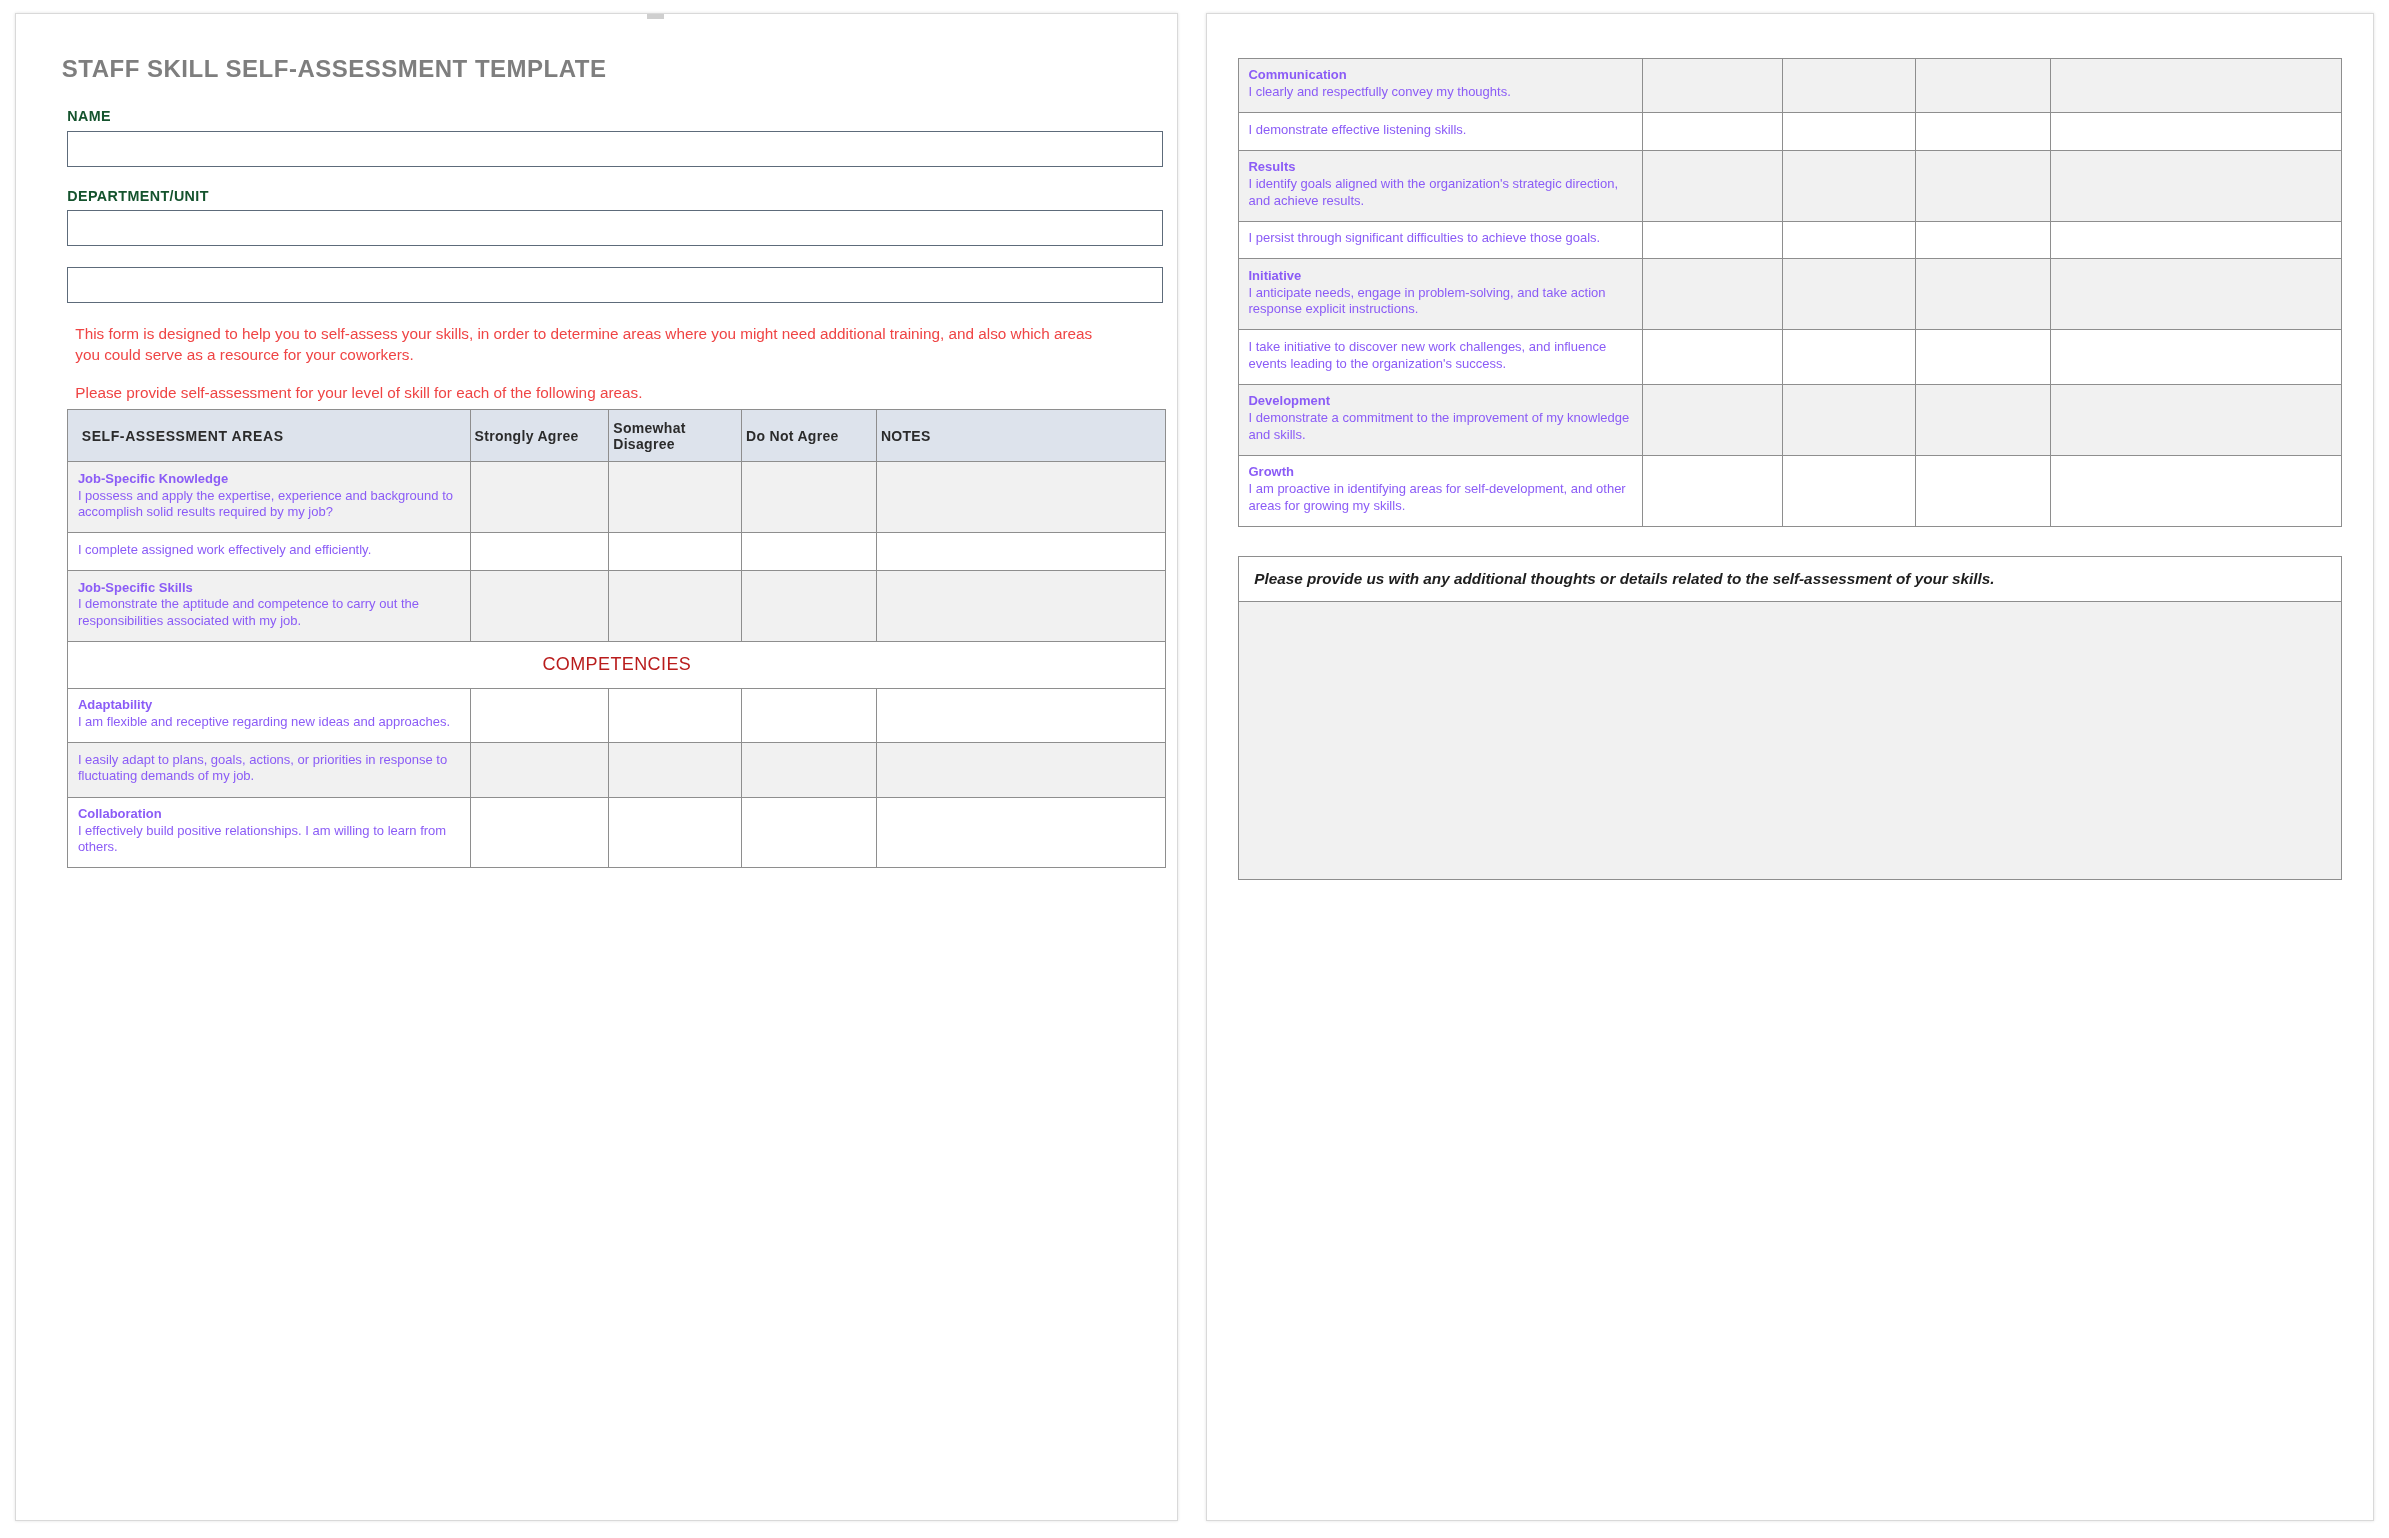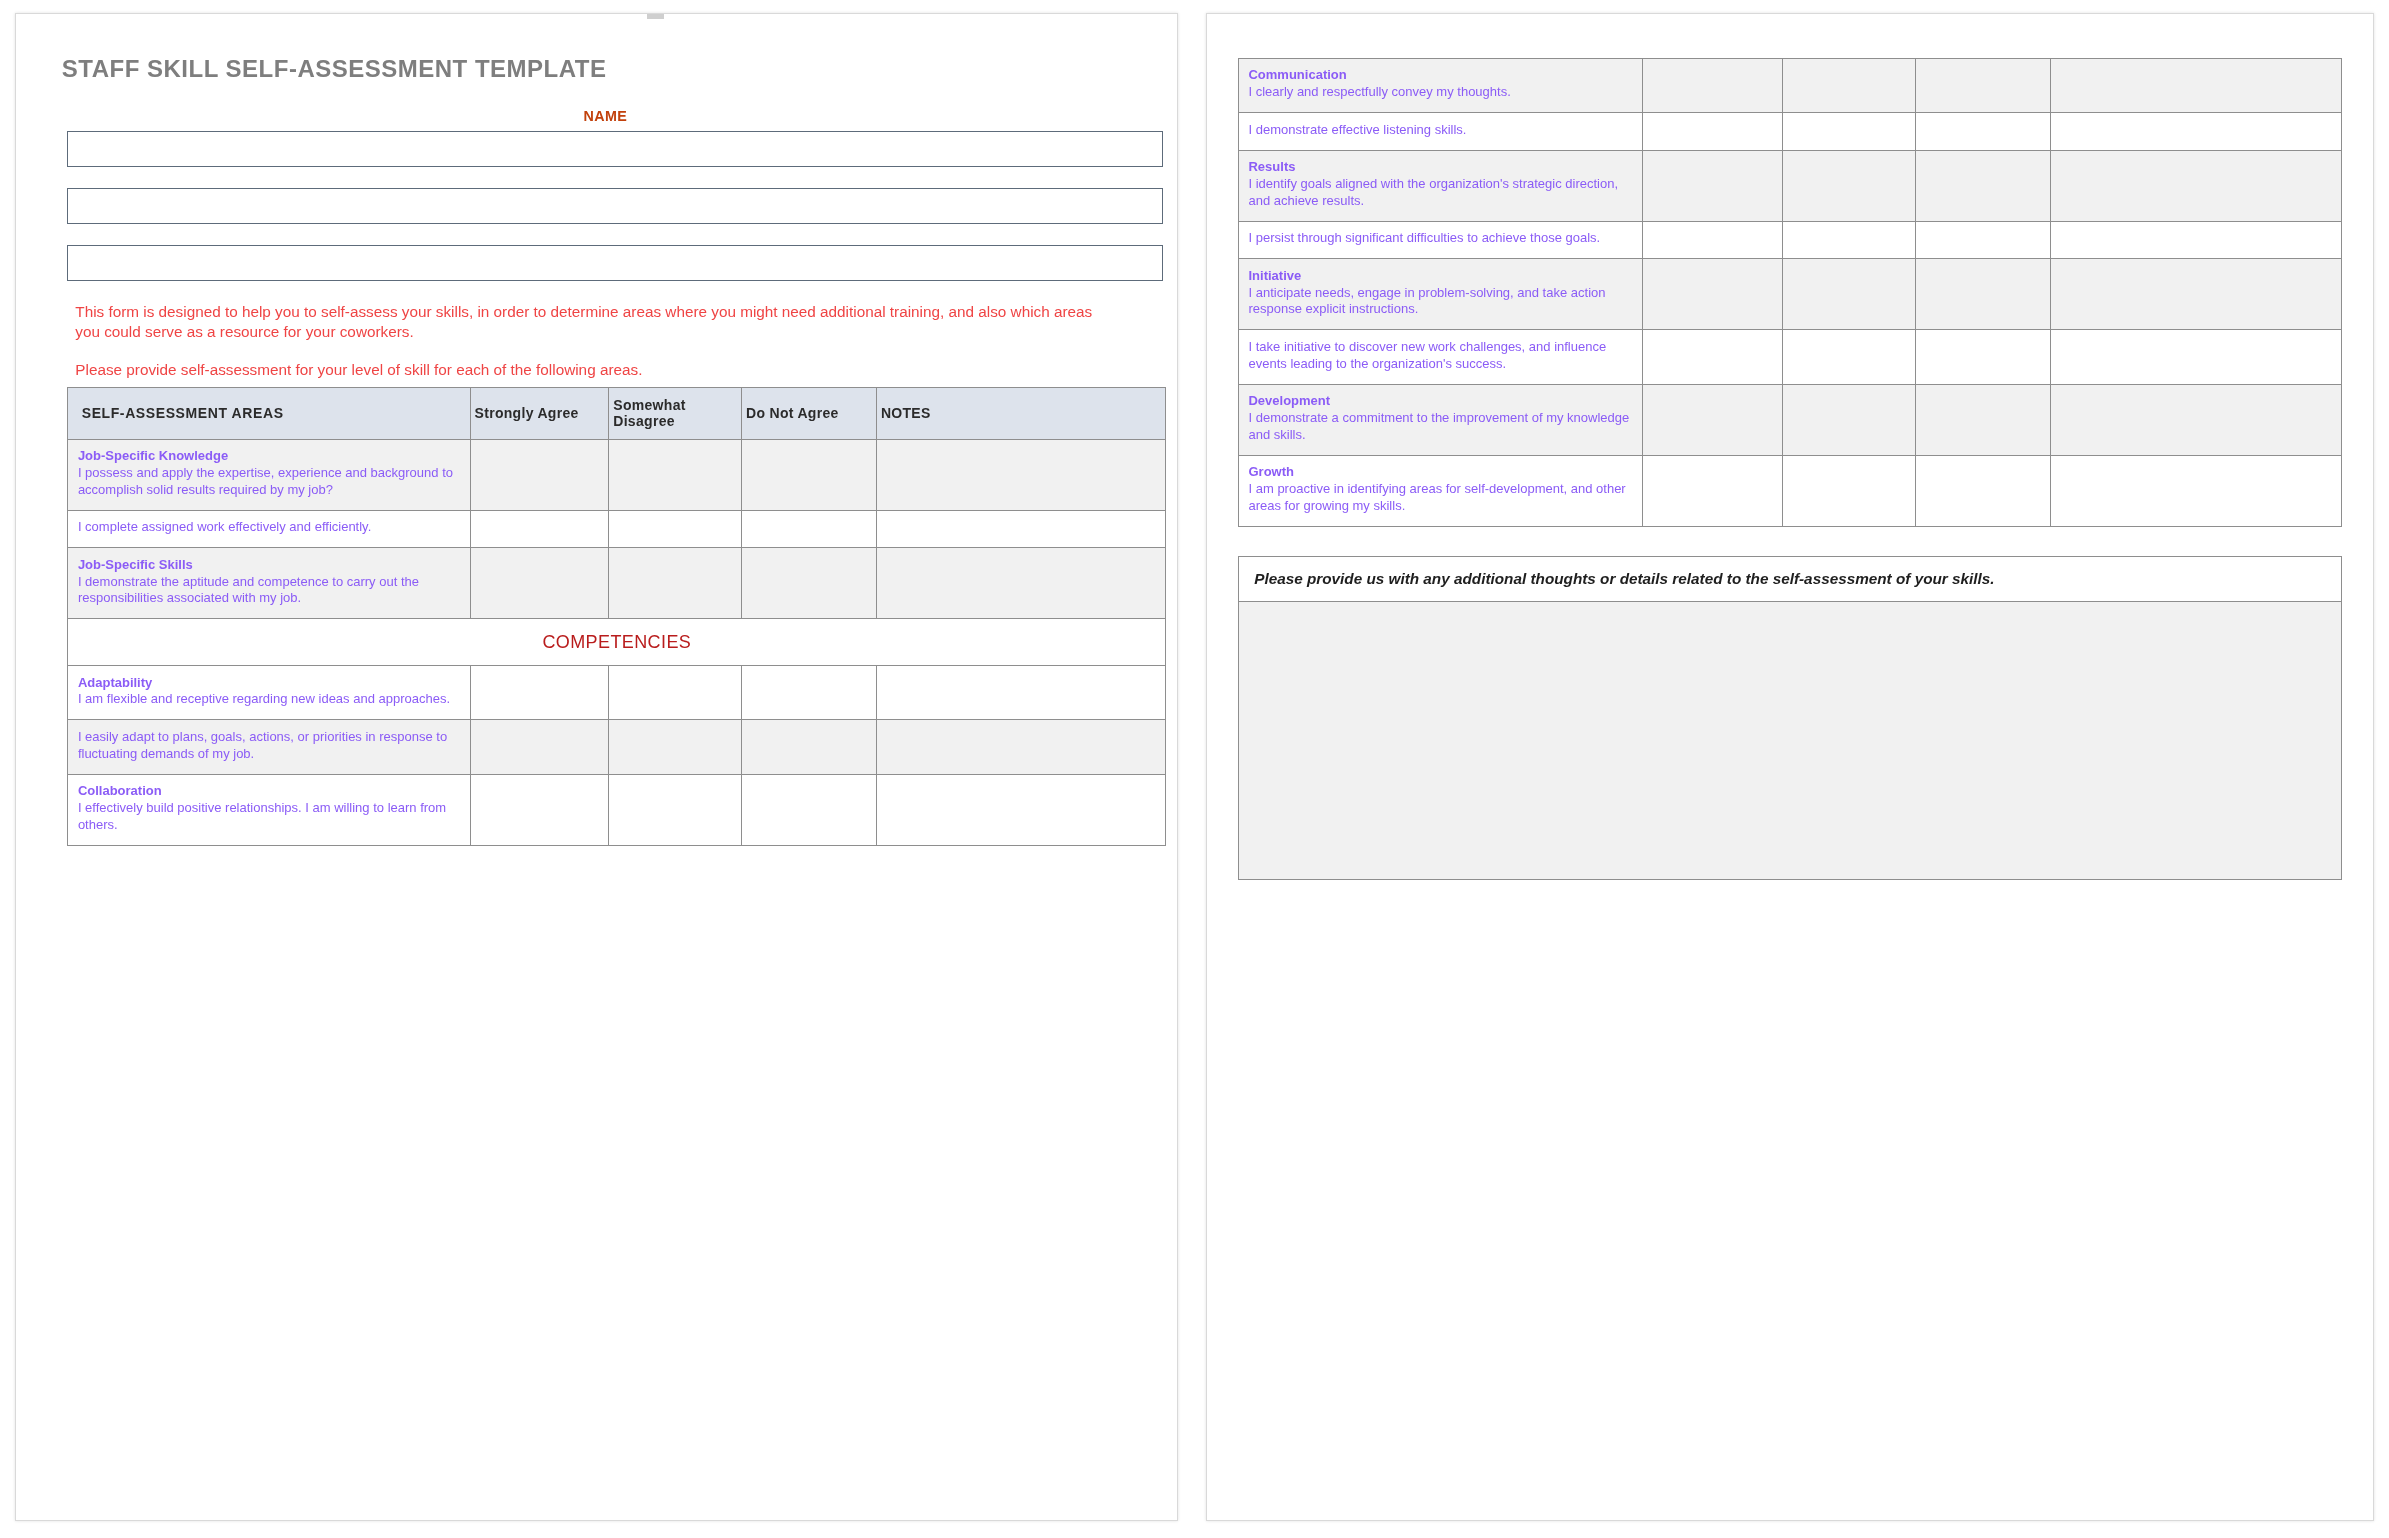--- a/index.html
+++ b/index.html
@@ -44,24 +44,23 @@
     font-size: 24px;
     font-weight: bold;
     color: #7e7e7e;
     letter-spacing: 0.5px;
     margin: 11.5px 0 25px 11.5px;
   }
 
   .field-label {
     font-size: 14.3px;
     font-weight: bold;
-    color: #c2410c;
+    color: #14532d;
     letter-spacing: 0.4px;
     margin: 0 0 6.7px 17px;
-    text-align: center;
   }
 
   .field-input {
     display: block;
     width: 1096px;
     height: 36px;
     margin: 0 0 21px 17px;
     border: 1px solid #5d6b7a;
     background: #ffffff;
     font-family: "Liberation Sans", sans-serif;
@@ -174,20 +173,21 @@
 <body>
 
 <div class="page" id="page-left">
   <div class="top-nub"></div>
 
   <div class="doc-title">STAFF SKILL SELF-ASSESSMENT TEMPLATE</div>
 
   <div class="field-label">NAME</div>
   <input class="field-input" type="text" value="" style="">
 
+  <div class="field-label">DEPARTMENT/UNIT</div>
   <input class="field-input" type="text" value="" style="">
 
   <input class="field-input" type="text" value="" style="">
 
   <p class="intro-para">This form is designed to help you to self-assess your skills, in order to determine areas where you might need additional training, and also which areas you could serve as a resource for your coworkers.</p>
   <p class="intro-para second">Please provide self-assessment for your level of skill for each of the following areas.</p>
 
   <table class="assess">
     <colgroup>
       <col style="width:206px">

